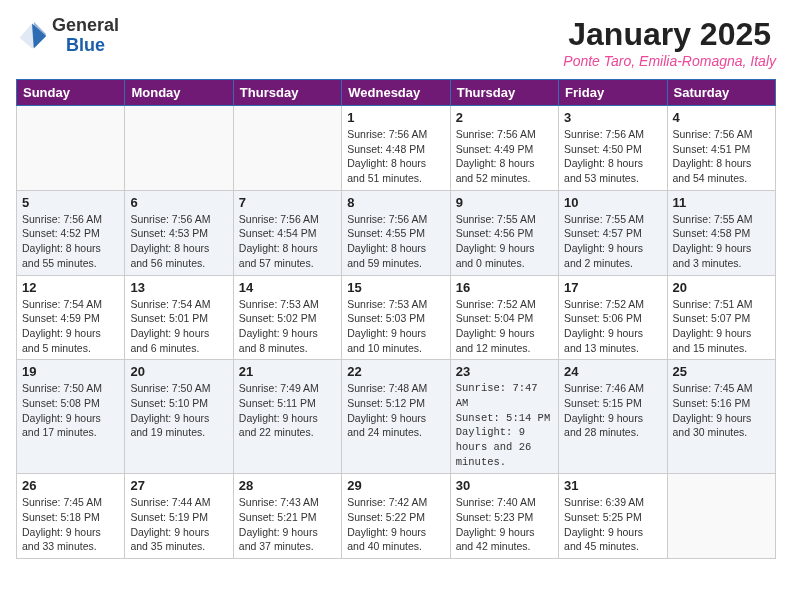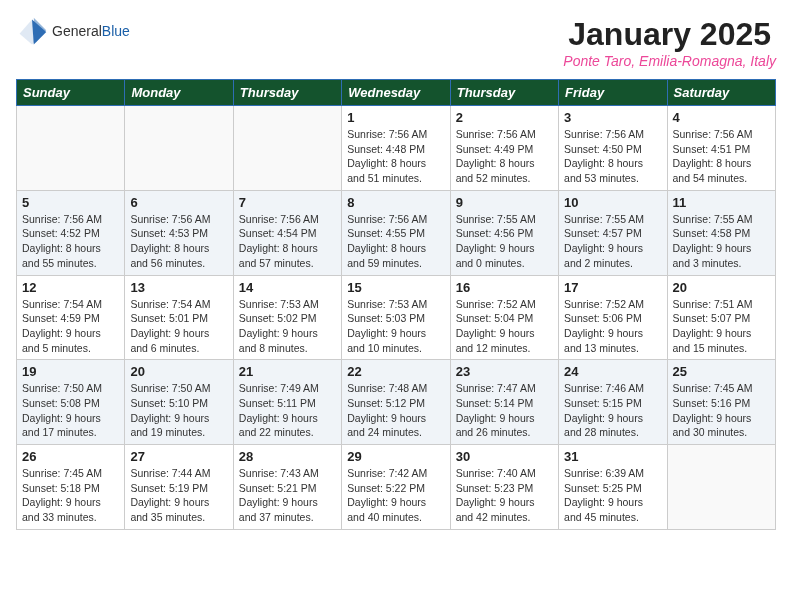--- a/index.html
+++ b/index.html
@@ -16,27 +16,27 @@
       align-items: flex-start;
       margin-bottom: 10px;
     }
     .logo {
       display: flex;
       align-items: center;
       gap: 4px;
     }
     .logo-text {
       display: flex;
-      flex-direction: row;
-      font-size: 14px;
-      font-weight: normal;
+      flex-direction: column;
+      font-size: 18px;
+      font-weight: bold;
       line-height: 1.1;
     }
     .logo-general { color: #333; }
-    .logo-blue { color: #1a5fa8; }
+    .logo-blue { color: #1a5fa8; text-align: center; }
     .logo-icon {
       width: 32px;
       height: 32px;
     }
     .title-block {
       text-align: center;
     }
     .month-title {
       font-size: 32px;
       font-weight: bold;
@@ -79,21 +79,21 @@
       margin-bottom: 2px;
       color: #222;
     }
     .day-info {
       font-size: 10.5px;
       line-height: 1.4;
       color: #333;
     }
     tr:nth-child(odd) td { background-color: #fff; }
     tr:nth-child(even) td { background-color: #f0f4f8; }
-    .calendar thead tr th { background-color: #14532d; font-style: italic; }
+    .calendar thead tr th { background-color: #701a75; }
   </style>
 </head>
 <body>
 
 <div class="header">
   <div class="logo">
     <svg class="logo-icon" viewBox="0 0 36 36" xmlns="http://www.w3.org/2000/svg">
       <polygon points="18,4 32,20 18,32 4,20" fill="#2e6db4" opacity="0.15"></polygon>
       <polygon points="20,2 34,16 22,30" fill="#2e6db4" opacity="0.5"></polygon>
       <polygon points="18,4 34,18 20,32" fill="#2e6db4"></polygon>
@@ -259,21 +259,21 @@
 Daylight: 9 hours and 22 minutes.</div>
         </td>
         <td>
           <div class="day-number">22</div>
           <div class="day-info" style="white-space: pre-wrap;">Sunrise: 7:48 AM
 Sunset: 5:12 PM
 Daylight: 9 hours and 24 minutes.</div>
         </td>
         <td>
           <div class="day-number">23</div>
-          <div class="day-info" style="white-space: pre-wrap;">Sunrise: 7:47 AM
+          <div class="day-info" style="white-space: pre-wrap; font-family: Liberation Mono, monospace;">Sunrise: 7:47 AM
 Sunset: 5:14 PM
 Daylight: 9 hours and 26 minutes.</div>
         </td>
         <td>
           <div class="day-number">24</div>
           <div class="day-info" style="white-space: pre-wrap;">Sunrise: 7:46 AM
 Sunset: 5:15 PM
 Daylight: 9 hours and 28 minutes.</div>
         </td>
         <td>

